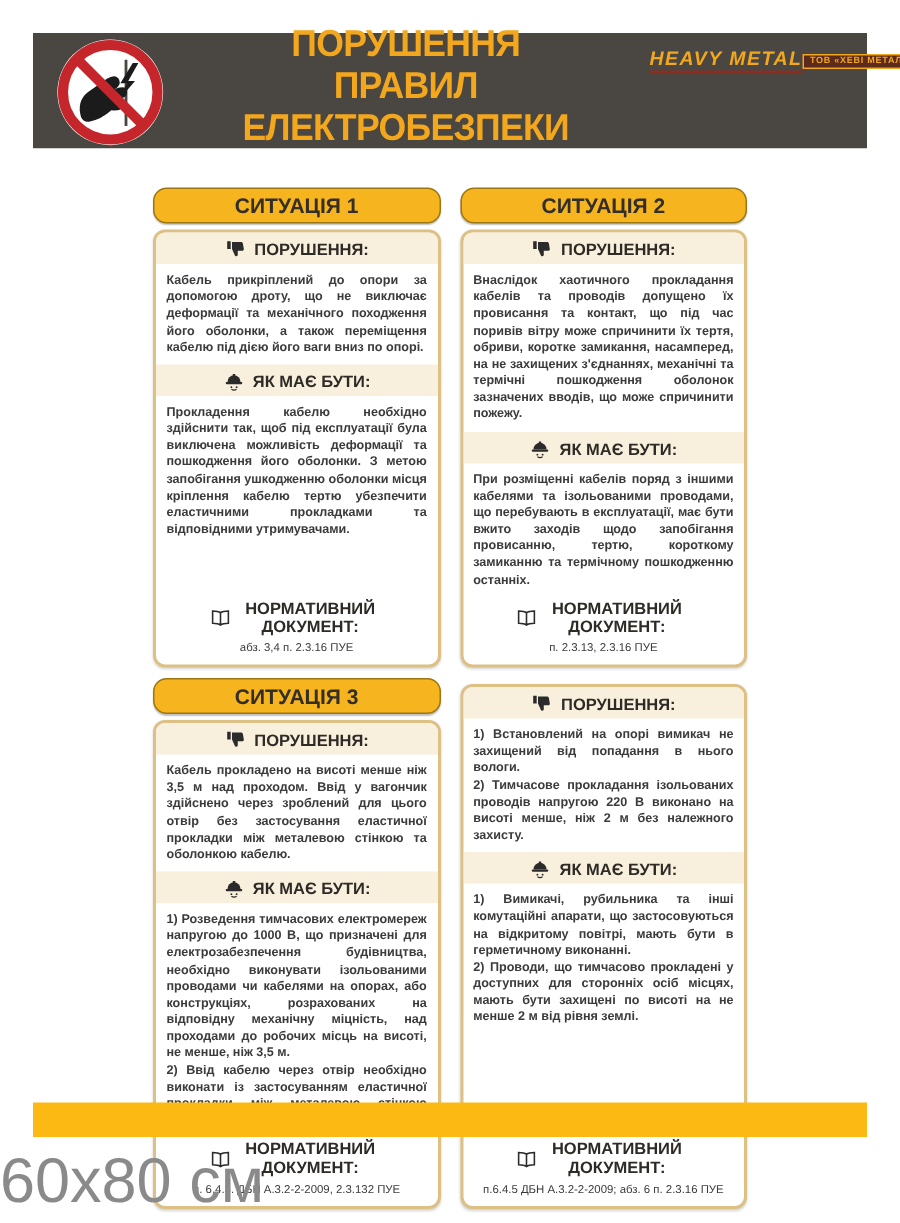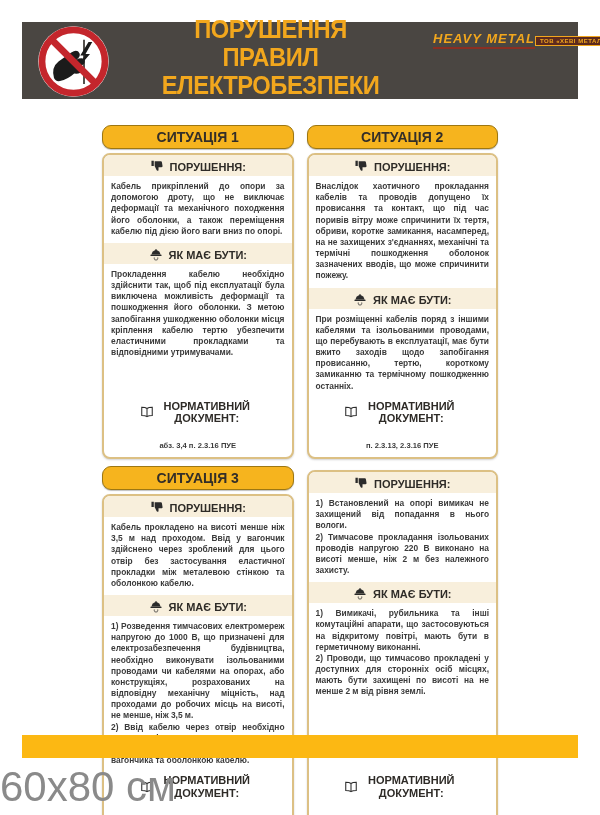--- a/index.html
+++ b/index.html
@@ -93,21 +93,21 @@
   }
   .normative{
     margin-top:auto; text-align:center;
     padding:2px 4px 7px;
   }
   .normative-head{
     display:flex; align-items:center; justify-content:center;
     gap:4px; font-weight:bold; font-size:11px; line-height:1.15; color:#2e2b27;
   }
   .normative-head .label{ max-width:98px; text-align:center; }
-  .normative-ref{ font-size:7.6px; font-weight:bold; color:#3b3b3b; margin-top:16px; }
+  .normative-ref{ font-size:7.6px; font-weight:normal; color:#3b3b3b; margin-top:2px; }
   
   .poster-footer{
     position:absolute; left:0; bottom:0;
     width:100%; height:23px; background:#fcb813;
   }
   .size-label{
     position:absolute; left:0; top:763px;
     width:600px; text-align:left;
     font-size:42px; color:#8a8a8a; font-weight:normal;
   }

